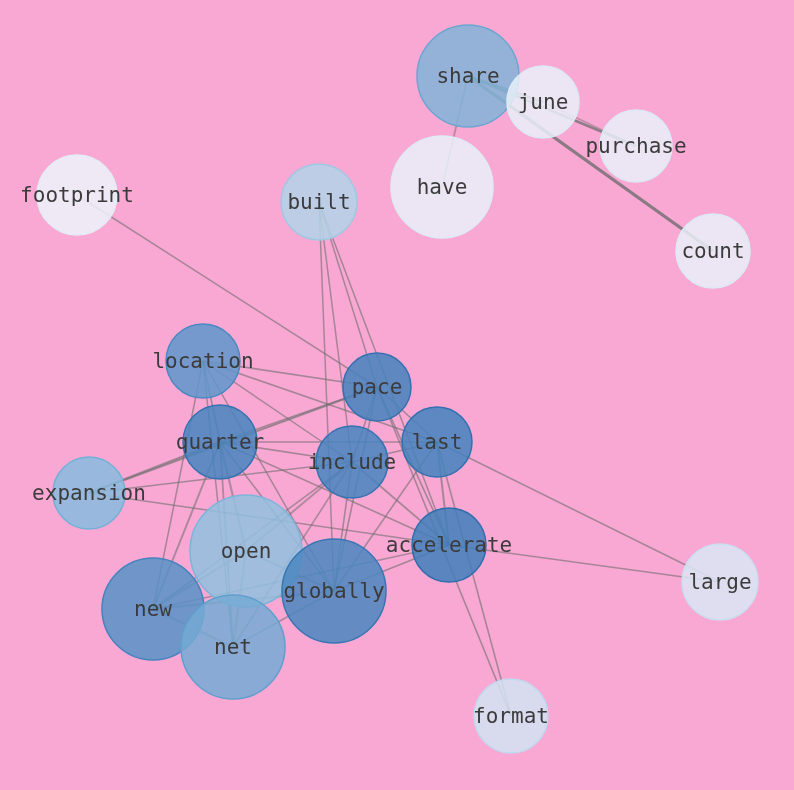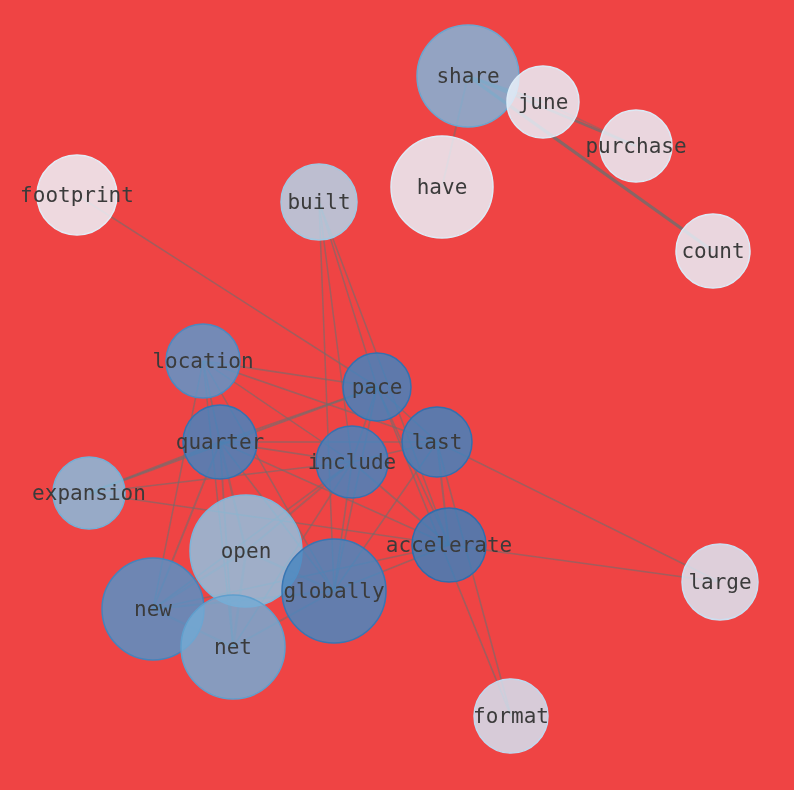--- a/index.html
+++ b/index.html
@@ -8,21 +8,21 @@
     background: #ffffff;
     width: 794px;
     height: 790px;
     overflow: hidden;
     font-family: "DejaVu Sans Mono", "Liberation Mono", monospace;
   }
   .figure {
     position: relative;
     width: 794px;
     height: 790px;
-    background: #ef4444;
+    background: #f9a8d4;
   }
   svg { display: block; }
   .node-label {
     font-family: "DejaVu Sans Mono", "Liberation Mono", monospace;
     fill: #3b3b3b;
     text-anchor: middle;
     dominant-baseline: middle;
   }
 </style>
 </head>

